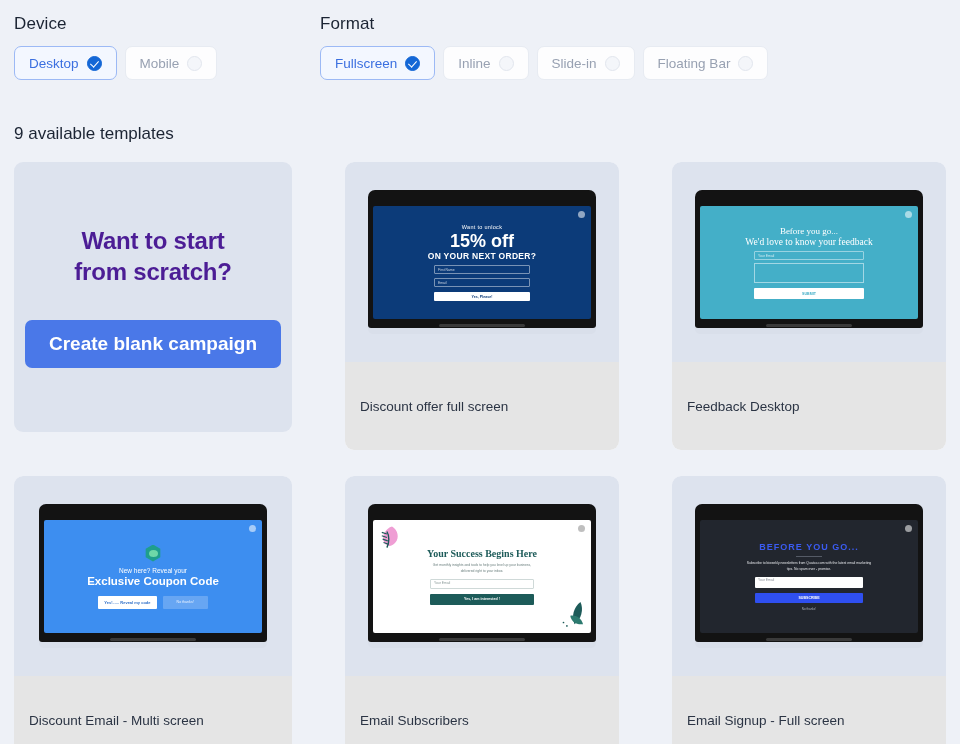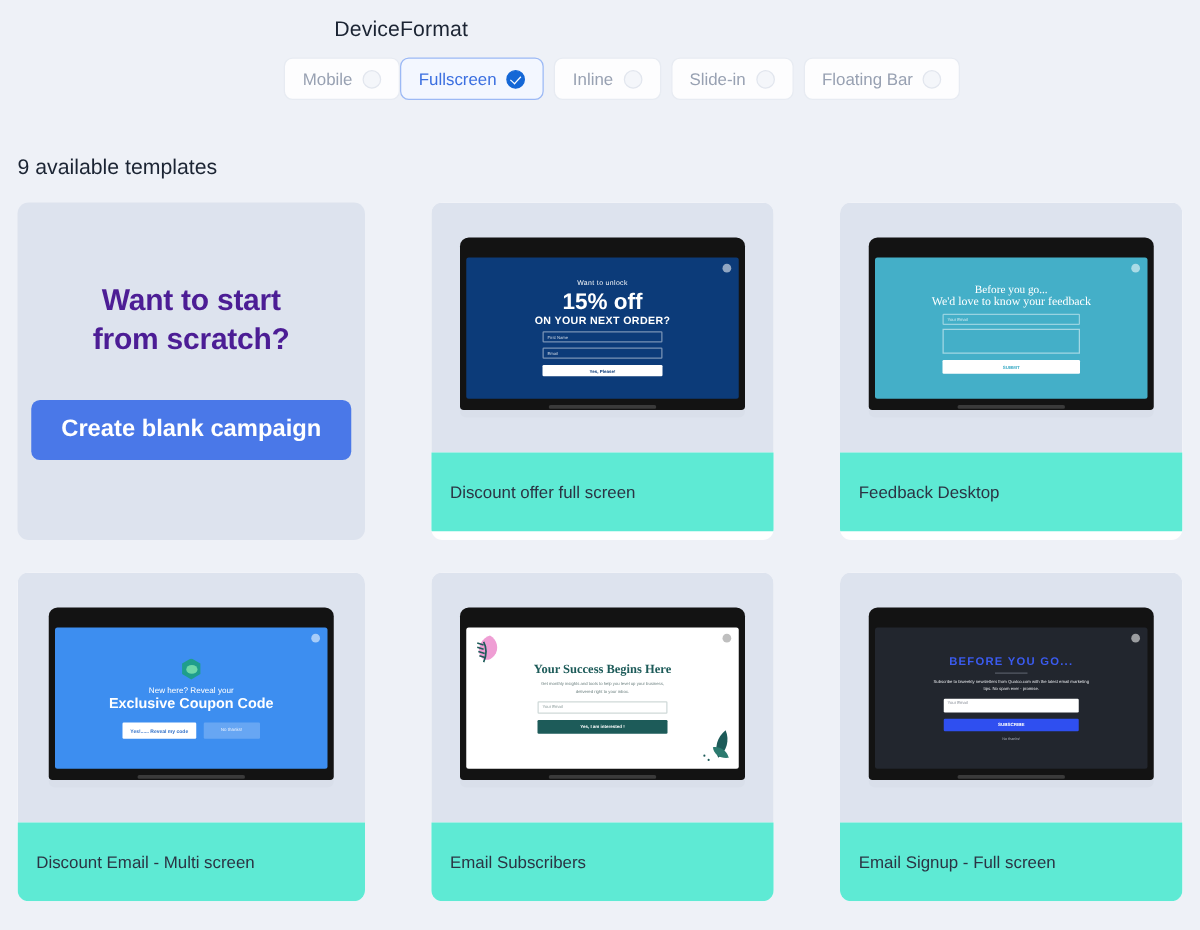--- a/index.html
+++ b/index.html
@@ -123,36 +123,36 @@
   }
 
   .thumb-wrap {
     background: #dde3ee;
     height: 200px;
     display: flex;
     align-items: center;
     justify-content: center;
   }
   .card-label {
-    background: #5eead4;
-    height: 63px;
+    background: #e5e5e5;
+    height: 88px;
     display: flex;
     align-items: center;
     padding-left: 15px;
     font-size: 13.5px;
     color: #2b3444;
   }
   .card.tall .thumb-wrap { height: 200px; }
 
   
   .device {
     width: 228px;
     display: flex;
     flex-direction: column;
-    align-items: flex-end;
+    align-items: flex-start;
   }
   .bezel {
     width: 228px;
     height: 138px;
     background: #131313;
     border-radius: 7px 7px 3px 3px;
     padding: 16px 5px 9px 5px;
   }
   .screen {
     width: 100%;
@@ -296,20 +296,24 @@
 </head>
 <body>
 
 <div class="page">
 
   <div class="filters">
 
     <div class="filter-group device">
       <div class="group-title">Device</div>
       <div class="chips">
+        <div class="chip selected">
+          <span>Desktop</span>
+          <span class="dot"></span>
+        </div>
         <div class="chip">
           <span>Mobile</span>
           <span class="dot"></span>
         </div>
       </div>
     </div>
 
     <div class="filter-group format">
       <div class="group-title">Format</div>
       <div class="chips">

